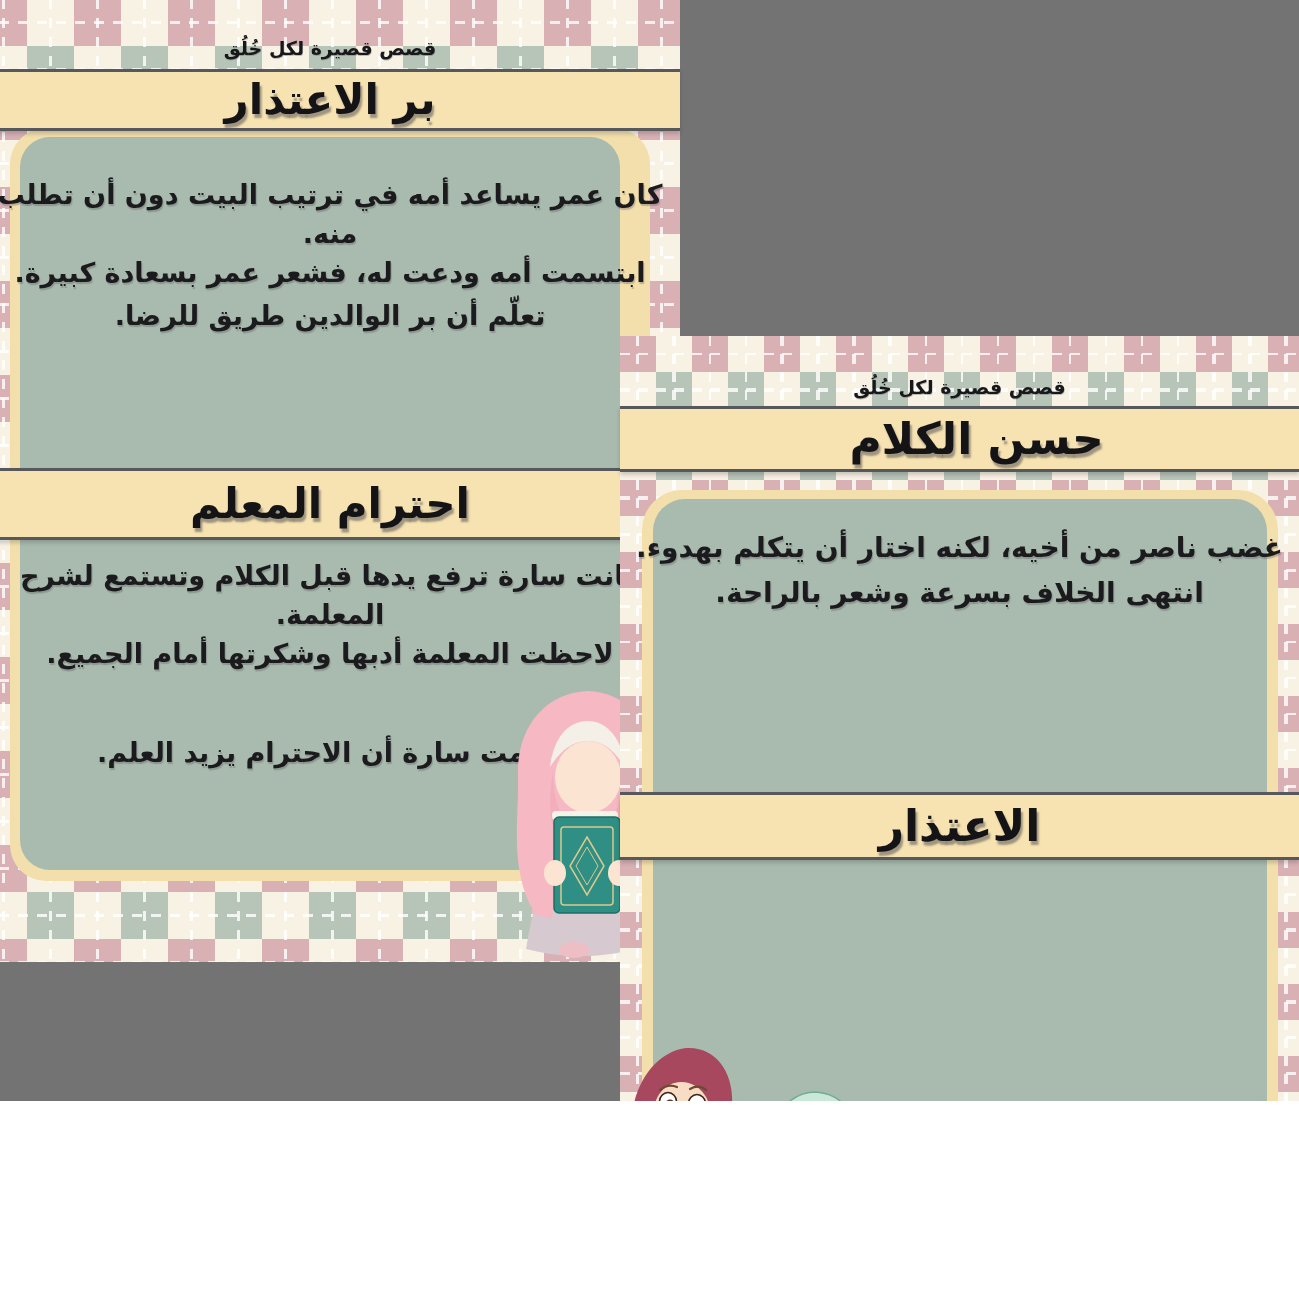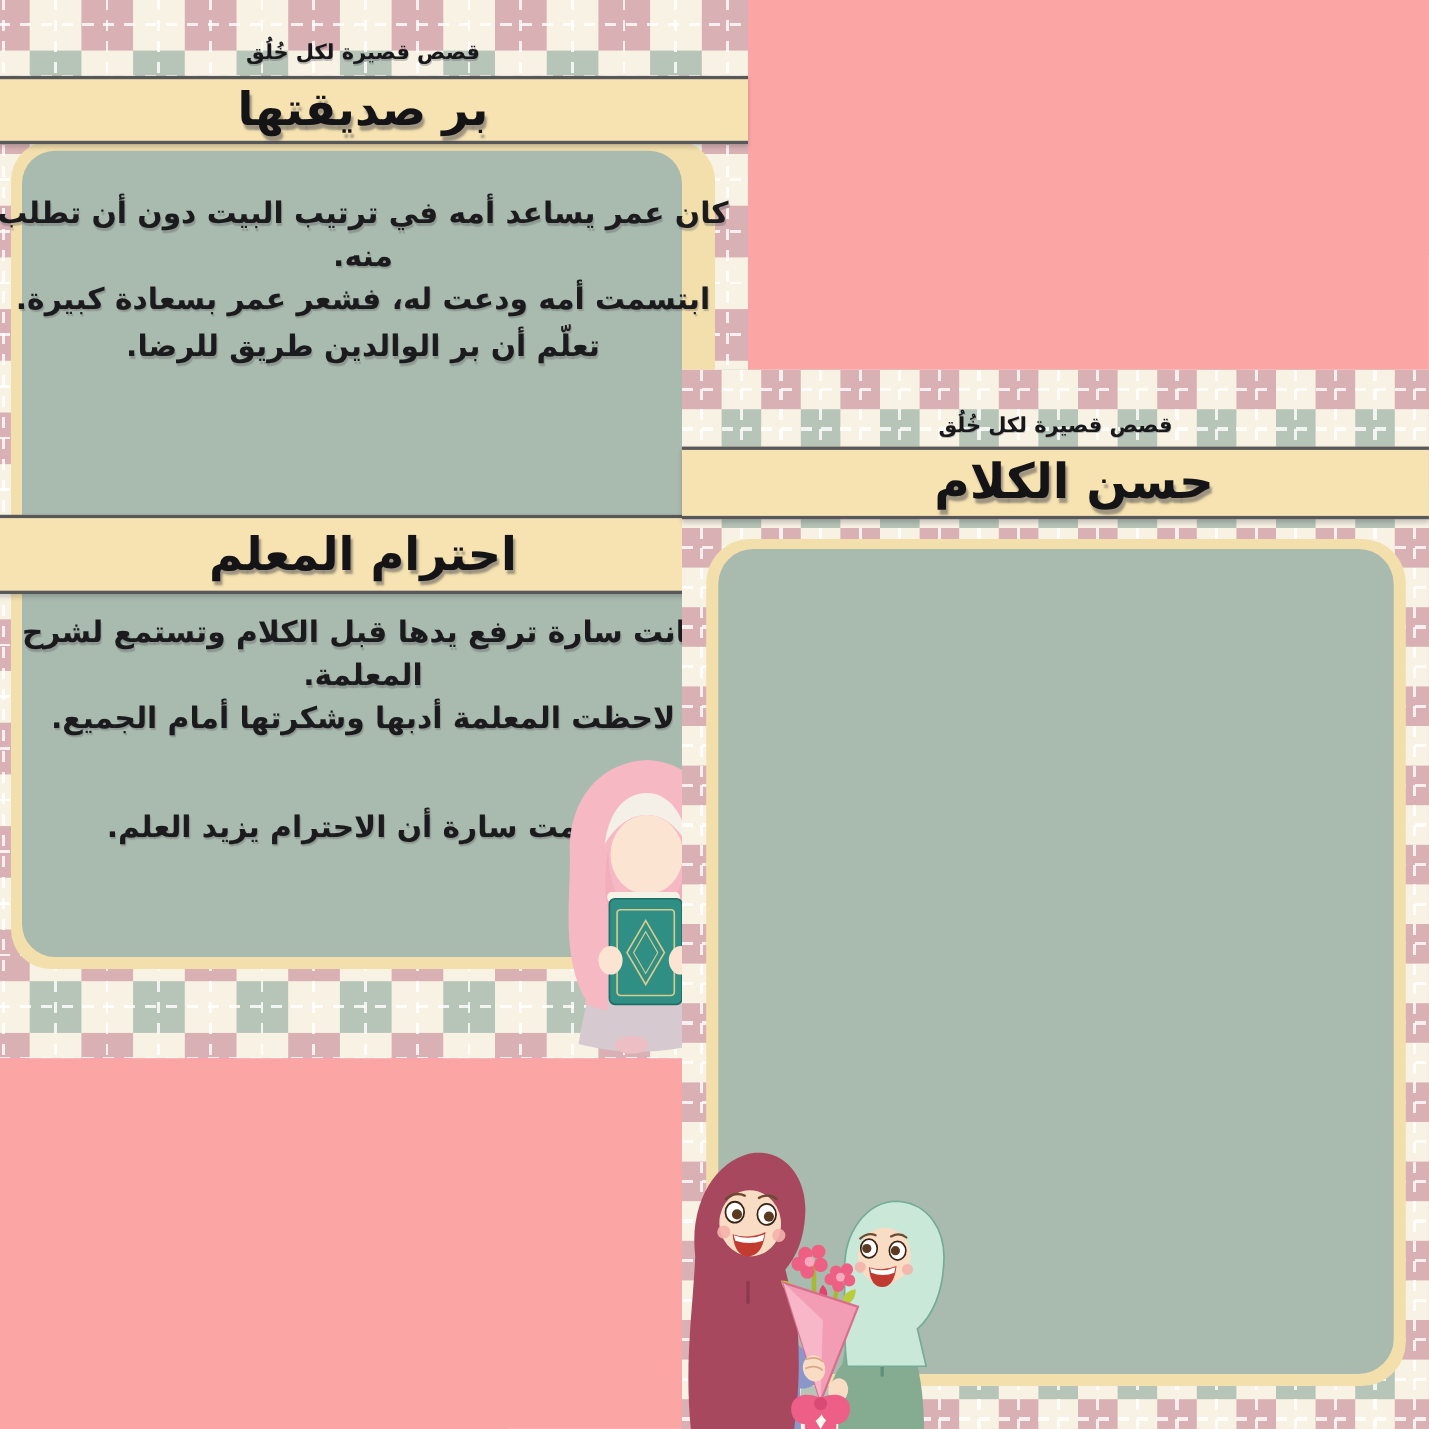--- a/index.html
+++ b/index.html
@@ -1,17 +1,17 @@
 <!DOCTYPE html>
 <html lang="ar"><head>
 <meta charset="utf-8">
 <style>
   html,body{margin:0;padding:0;background:#ffffff;}
   .canvas{
-    position:relative;width:1299px;height:1299px;background:#fca5a5;
+    position:relative;width:1299px;height:1101px;background:#737373;
     overflow:hidden;font-family:"DejaVu Sans",sans-serif;
   }
   
   .poster{position:absolute;}
   .poster > *{position:absolute;z-index:1;}
   .poster-left{
     left:-20px;top:-1px;width:700px;height:963px;z-index:1;
     background:conic-gradient(#f8f2e5 0 25%, #b7c5b9 0 50%, #f8f2e5 0 75%, #d9b1b4 0) 0 0 / 94px 94px;
   }
   .poster-right{
@@ -95,21 +95,21 @@
 
 <div class="canvas">
 
   <section class="poster poster-left">
     <div class="frame"></div>
     <div class="panel"></div>
 
     <header class="tagline">قصص قصيرة لكل خُلُق</header>
 
     <div class="banner banner-a">
-      <h1 class="title">بر صديقتها</h1>
+      <h1 class="title">بر الاعتذار</h1>
     </div>
 
     <p class="txt story-a">
       <span style="display:block">كان عمر يساعد أمه في ترتيب البيت دون أن تطلب منه.</span>
       <span style="display:block">ابتسمت أمه ودعت له، فشعر عمر بسعادة كبيرة.</span>
     </p>
     <p class="txt moral-a">تعلّم أن بر الوالدين طريق للرضا.</p>
 
     <div class="banner banner-b">
       <h1 class="title">احترام المعلم</h1>
@@ -143,21 +143,28 @@
   <section class="poster poster-right">
     <div class="frame"></div>
     <div class="panel"></div>
 
     <header class="tagline">قصص قصيرة لكل خُلُق</header>
 
     <div class="banner banner-a">
       <h1 class="title">حسن الكلام</h1>
     </div>
 
-
+    <p class="txt story-a">
+      <span style="display:block">غضب ناصر من أخيه، لكنه اختار أن يتكلم بهدوء.</span>
+      <span style="display:block">انتهى الخلاف بسرعة وشعر بالراحة.</span>
+    </p>
+
+    <div class="banner banner-b">
+      <h1 class="title">الاعتذار</h1>
+    </div>
 
 
     <svg class="illus" viewBox="0 0 258 261" aria-hidden="true">
 
       <path d="M28,164 C42,142 84,140 98,160 C106,186 108,222 108,261 L14,261 C14,220 18,188 28,164 Z" fill="#8b96cb"></path>
 
       <path d="M58,172 C80,168 100,178 114,192 L130,206 C126,220 116,226 104,224 L82,208 Z" fill="#8b96cb"></path>
 
       <path d="M12,104 C6,52 34,14 66,10 C98,8 114,38 112,66 C111,88 104,104 94,116 L104,158 C108,196 106,232 102,261 L8,261 C2,200 10,152 12,104 Z" fill="#a8485f"></path>
       <path d="M60,128 l0,18" stroke="#8d3a50" stroke-width="3" fill="none" stroke-linecap="round"></path>

